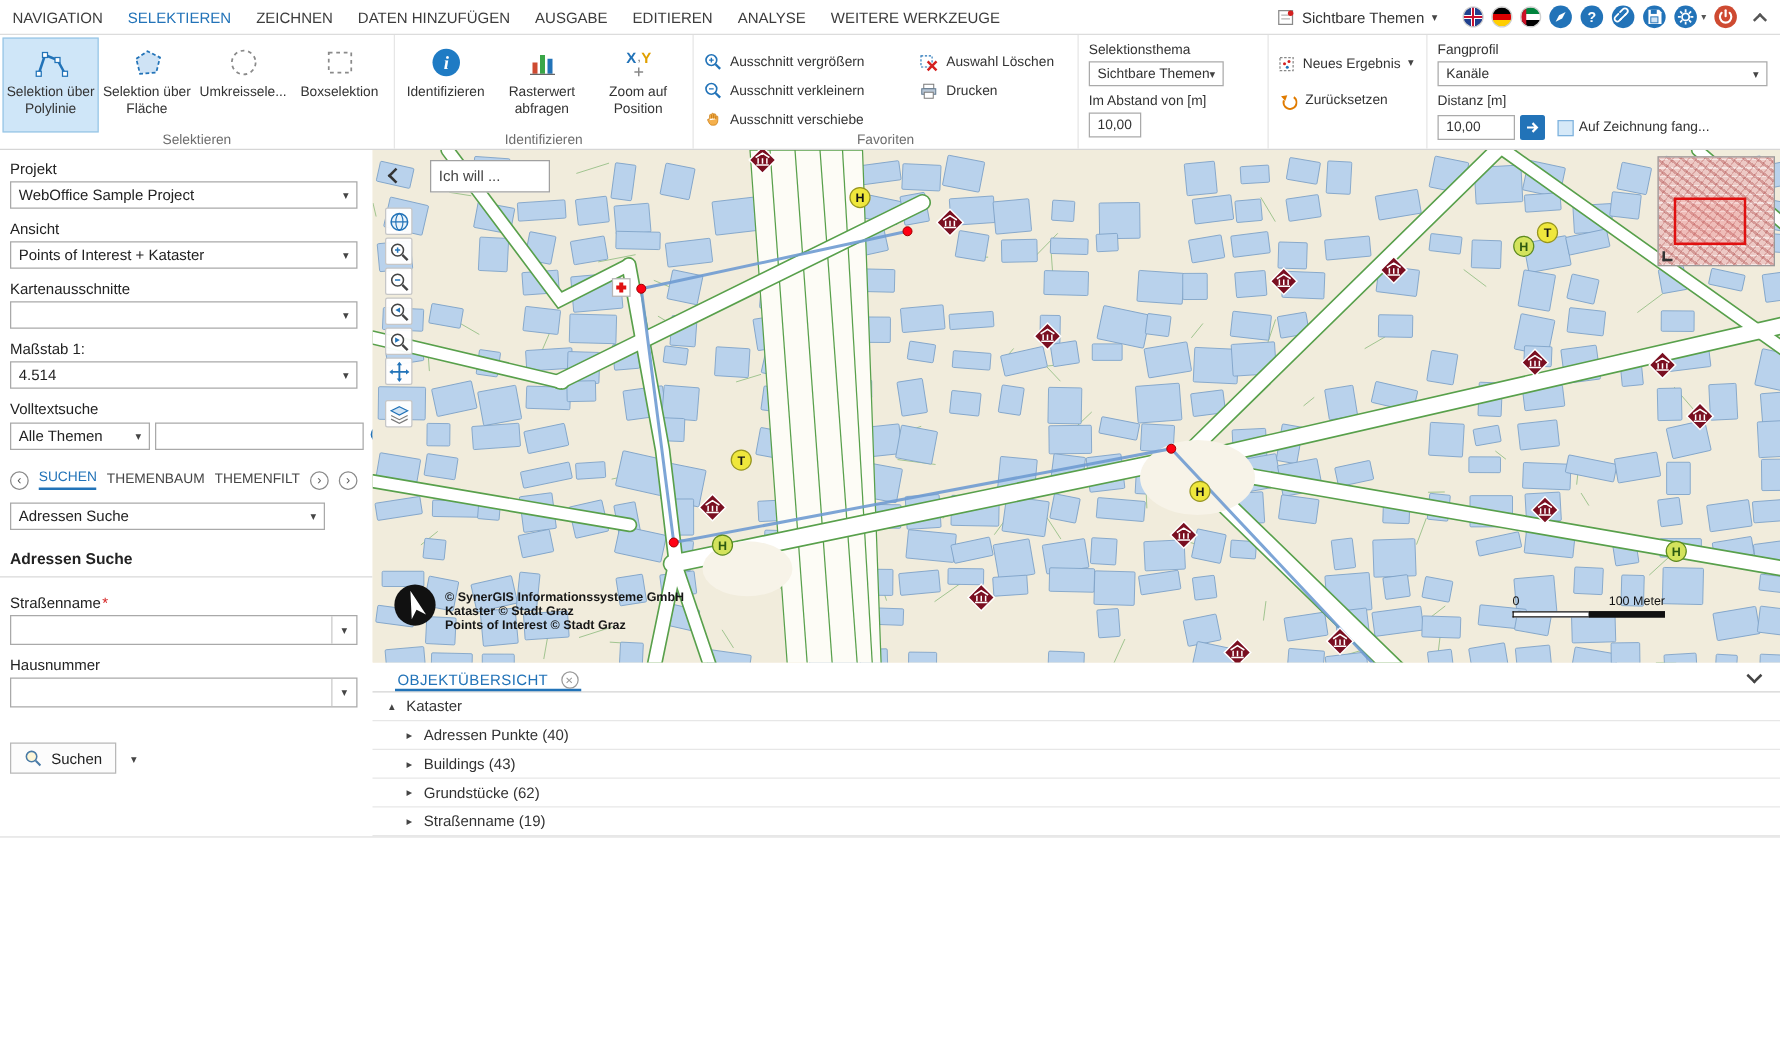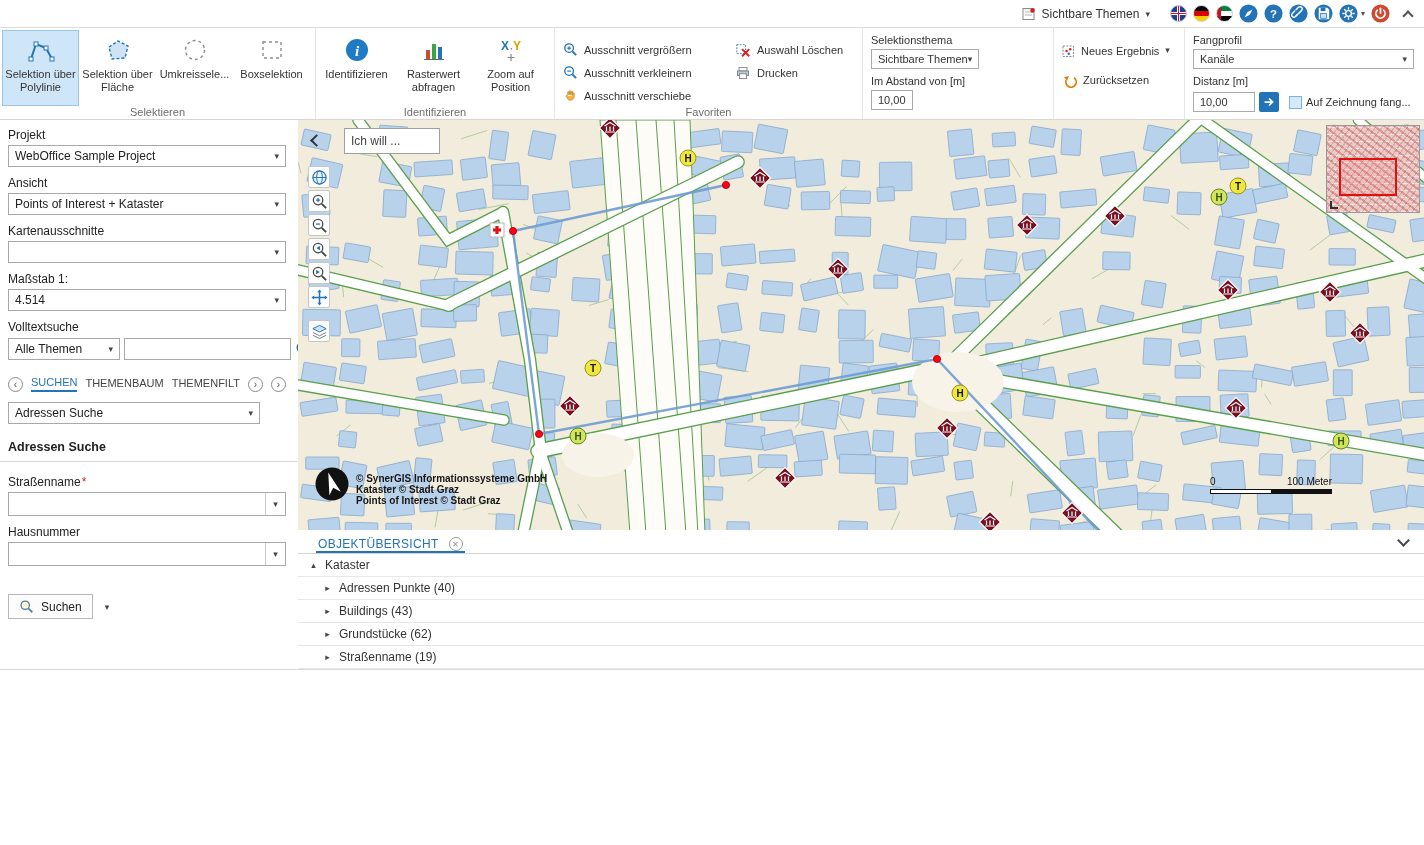--- a/index.html
+++ b/index.html
@@ -119,20 +119,30 @@
               border-left:2px solid #444; border-bottom:2px solid #444; transform:rotate(-45deg); }
   .bp-row { height:23px; display:flex; align-items:center; border-bottom:1px solid #e7e7e7;
             font-size:12px; color:#333; padding-left:10px; gap:6px; }
   .bp-row.child { padding-left:24px; }
   .tri { font-size:9px; color:#444; width:11px; text-align:center; }
 </style>
 </head>
 <body>
 
 <div class="menubar">
+  <div class="menu-tabs">
+    <span class="menu-tab">NAVIGATION</span>
+    <span class="menu-tab active">SELEKTIEREN</span>
+    <span class="menu-tab">ZEICHNEN</span>
+    <span class="menu-tab">DATEN HINZUFÜGEN</span>
+    <span class="menu-tab">AUSGABE</span>
+    <span class="menu-tab">EDITIEREN</span>
+    <span class="menu-tab">ANALYSE</span>
+    <span class="menu-tab">WEITERE WERKZEUGE</span>
+  </div>
   <div class="menubar-right">
     <div class="themes-dd">
       <svg width="14" height="14" viewBox="0 0 14 14">
           <rect x="1" y="1.5" width="11" height="11" fill="#fff" stroke="#8a8a8a"></rect>
           <line x1="3" y1="5" x2="10" y2="5" stroke="#b5b5b5"></line>
           <line x1="3" y1="8" x2="10" y2="8" stroke="#b5b5b5"></line>
           <circle cx="10.5" cy="3.5" r="2.2" fill="#d42020"></circle>
         </svg>
       <span>Sichtbare Themen</span>
       <span class="caret">▾</span>
@@ -342,21 +352,21 @@
       <svg width="15" height="15" viewBox="0 0 18 18">
           <path d="M14.5 4.5 A6.2 6.2 0 1 1 5 7.6" fill="none" stroke="#e07b00" stroke-width="2"></path>
           <polygon points="2.2,3.6 8.2,2.6 6.2,8.2" fill="#e07b00"></polygon>
         </svg>
       <span>Zurücksetzen</span>
     </div>
   </div>
 
   <div class="rgroup vgroup" style="flex:1">
     <div class="glabel">Fangprofil</div>
-    <div class="gsel" style="width:221px">
+    <div class="gsel" style="width:264px">
       <span>Kanäle</span>
       <span class="caret">▾</span>
     </div>
     <div class="glabel" style="margin-top:6px">Distanz [m]</div>
     <div class="distrow">
       <div class="ginput" style="width:62px">
           <span>10,00</span>
         </div>
       <div class="bluebtn">
           <svg width="14" height="14" viewBox="0 0 16 16">

